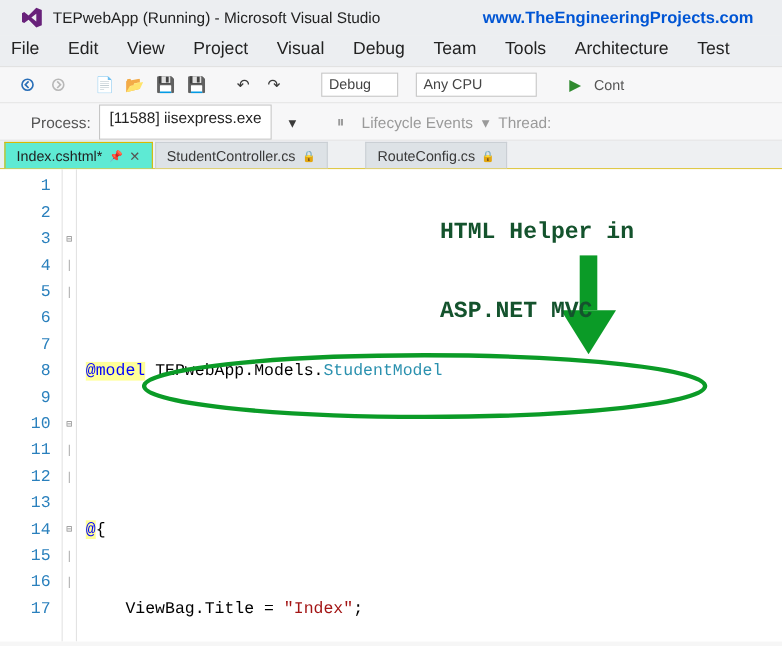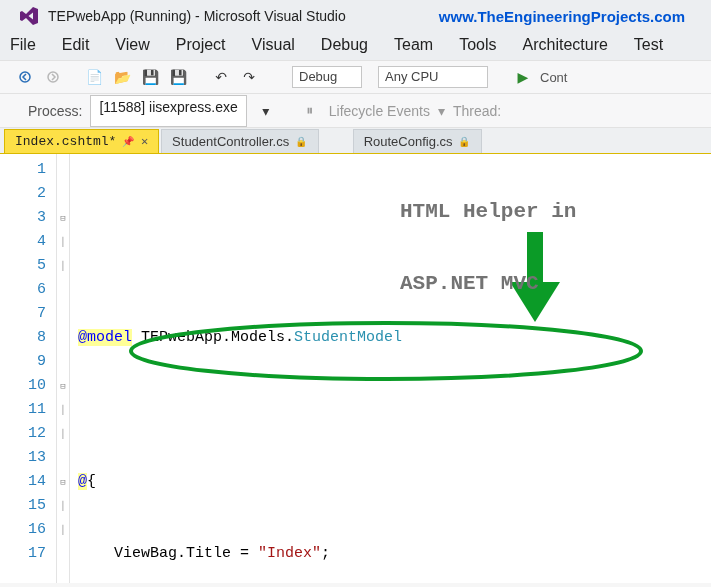--- a/index.html
+++ b/index.html
@@ -13,32 +13,32 @@
   .toolbar1 { display:flex; align-items:center; height: 34px; padding-left: 14px; gap: 6px; background:#f7f7f8; border-top:1px solid #e2e2e2; border-bottom:1px solid #e2e2e2;}
   .tb-btn { width: 22px; height:22px; display:flex; align-items:center; justify-content:center; color:#3a3a3a; }
   .combo { border:1px solid #c6c6c6; background:#fff; font-size:13px; height:22px; line-height:20px; padding: 0 6px; color:#444;}
   .combo.small{width:70px;} .combo.med{width:110px;}
   .toolbar2 { display:flex; align-items:center; height: 34px; padding-left: 28px; gap: 8px; background:#f7f7f8; border-bottom:1px solid #e2e2e2; font-size:14px;}
   .toolbar2 .proc-label{color:#555;}
   .toolbar2 .proc-val{ border:1px solid #c6c6c6; background:#fff; padding:1px 8px; height:32px; line-height:20px;}
   .toolbar2 .dim{color:#9a9a9a;}
   .tab-strip { display:flex; align-items:flex-end; height: 26px; background:#eef0f2; padding-left: 4px; gap:2px; border-bottom:1px solid #d9b800;}
   .tab { display:flex; align-items:center; gap:6px; height:24px; padding: 0 10px; font-size:13px; background:#dde2e6; color:#3a3a3a; border:1px solid #cacfd4; border-bottom:none;}
-  .tab.active { background:#fde047; color:#222; border-color:#d9b800; font-weight:500;font-family:Liberation Mono, monospace;}
+  .tab.active { background:#5eead4; color:#222; border-color:#d9b800; font-weight:500;}
   .tab .tab-lock{font-size:10px; color:#777;}
   .tab .tab-close{font-size:12px; color:#555;}
   .editor { display:flex; background:#fff; height: calc(587px - 32px - 32px - 34px - 34px - 26px); font-family: Consolas, "Courier New", monospace; font-size: 15px; }
   .gutter { width: 56px; text-align:right; padding: 4px 10px 4px 4px; color:#2a80bd; background:#fff; line-height: 24px; user-select:none;}
   .gutter div{height:24px;}
   .fold { width:14px; background:#fff; border-left:1px solid #e3e3e3; border-right:1px solid #e3e3e3; padding-top:4px;}
   .fold div{height:24px; display:flex; align-items:center; justify-content:center; color:#888; font-size:9px;}
   .code { flex:1; padding: 4px 0 4px 8px; line-height:24px; background:#fff; position:relative; white-space: pre;}
   .code .ln{height:24px;}
   .hl-y{background:#ffff99;} .razor{color:#0000ff;} .type{color:#2b91af;} .str{color:#a31515;} .txt{color:#000;}
-  .callout { position:absolute; left:330px; top:-2px; color:#737373; font-weight:bold; font-size:21px; line-height:24px; z-index:5;}
+  .callout { position:absolute; left:330px; top:-2px; color:#14532d; font-weight:bold; font-size:21px; line-height:24px; z-index:5;}
   .arrow { position:absolute; left:386px; top:54px; z-index:4;}
   .ellipse-wrap{position:absolute; left:-8px; top:128px; z-index:3; pointer-events:none;}
 </style>
 </head>
 <body>
 
 <div class="title-bar">
   <span class="logo">
     <svg width="20" height="20" viewBox="0 0 20 20">
         <path fill="#68217a" d="M14 1l5 2v14l-5 2-7-7-4 3-2-1V6l2-1 4 3 7-7zm0 5.5L9.5 10 14 13.5v-7z"></path>

